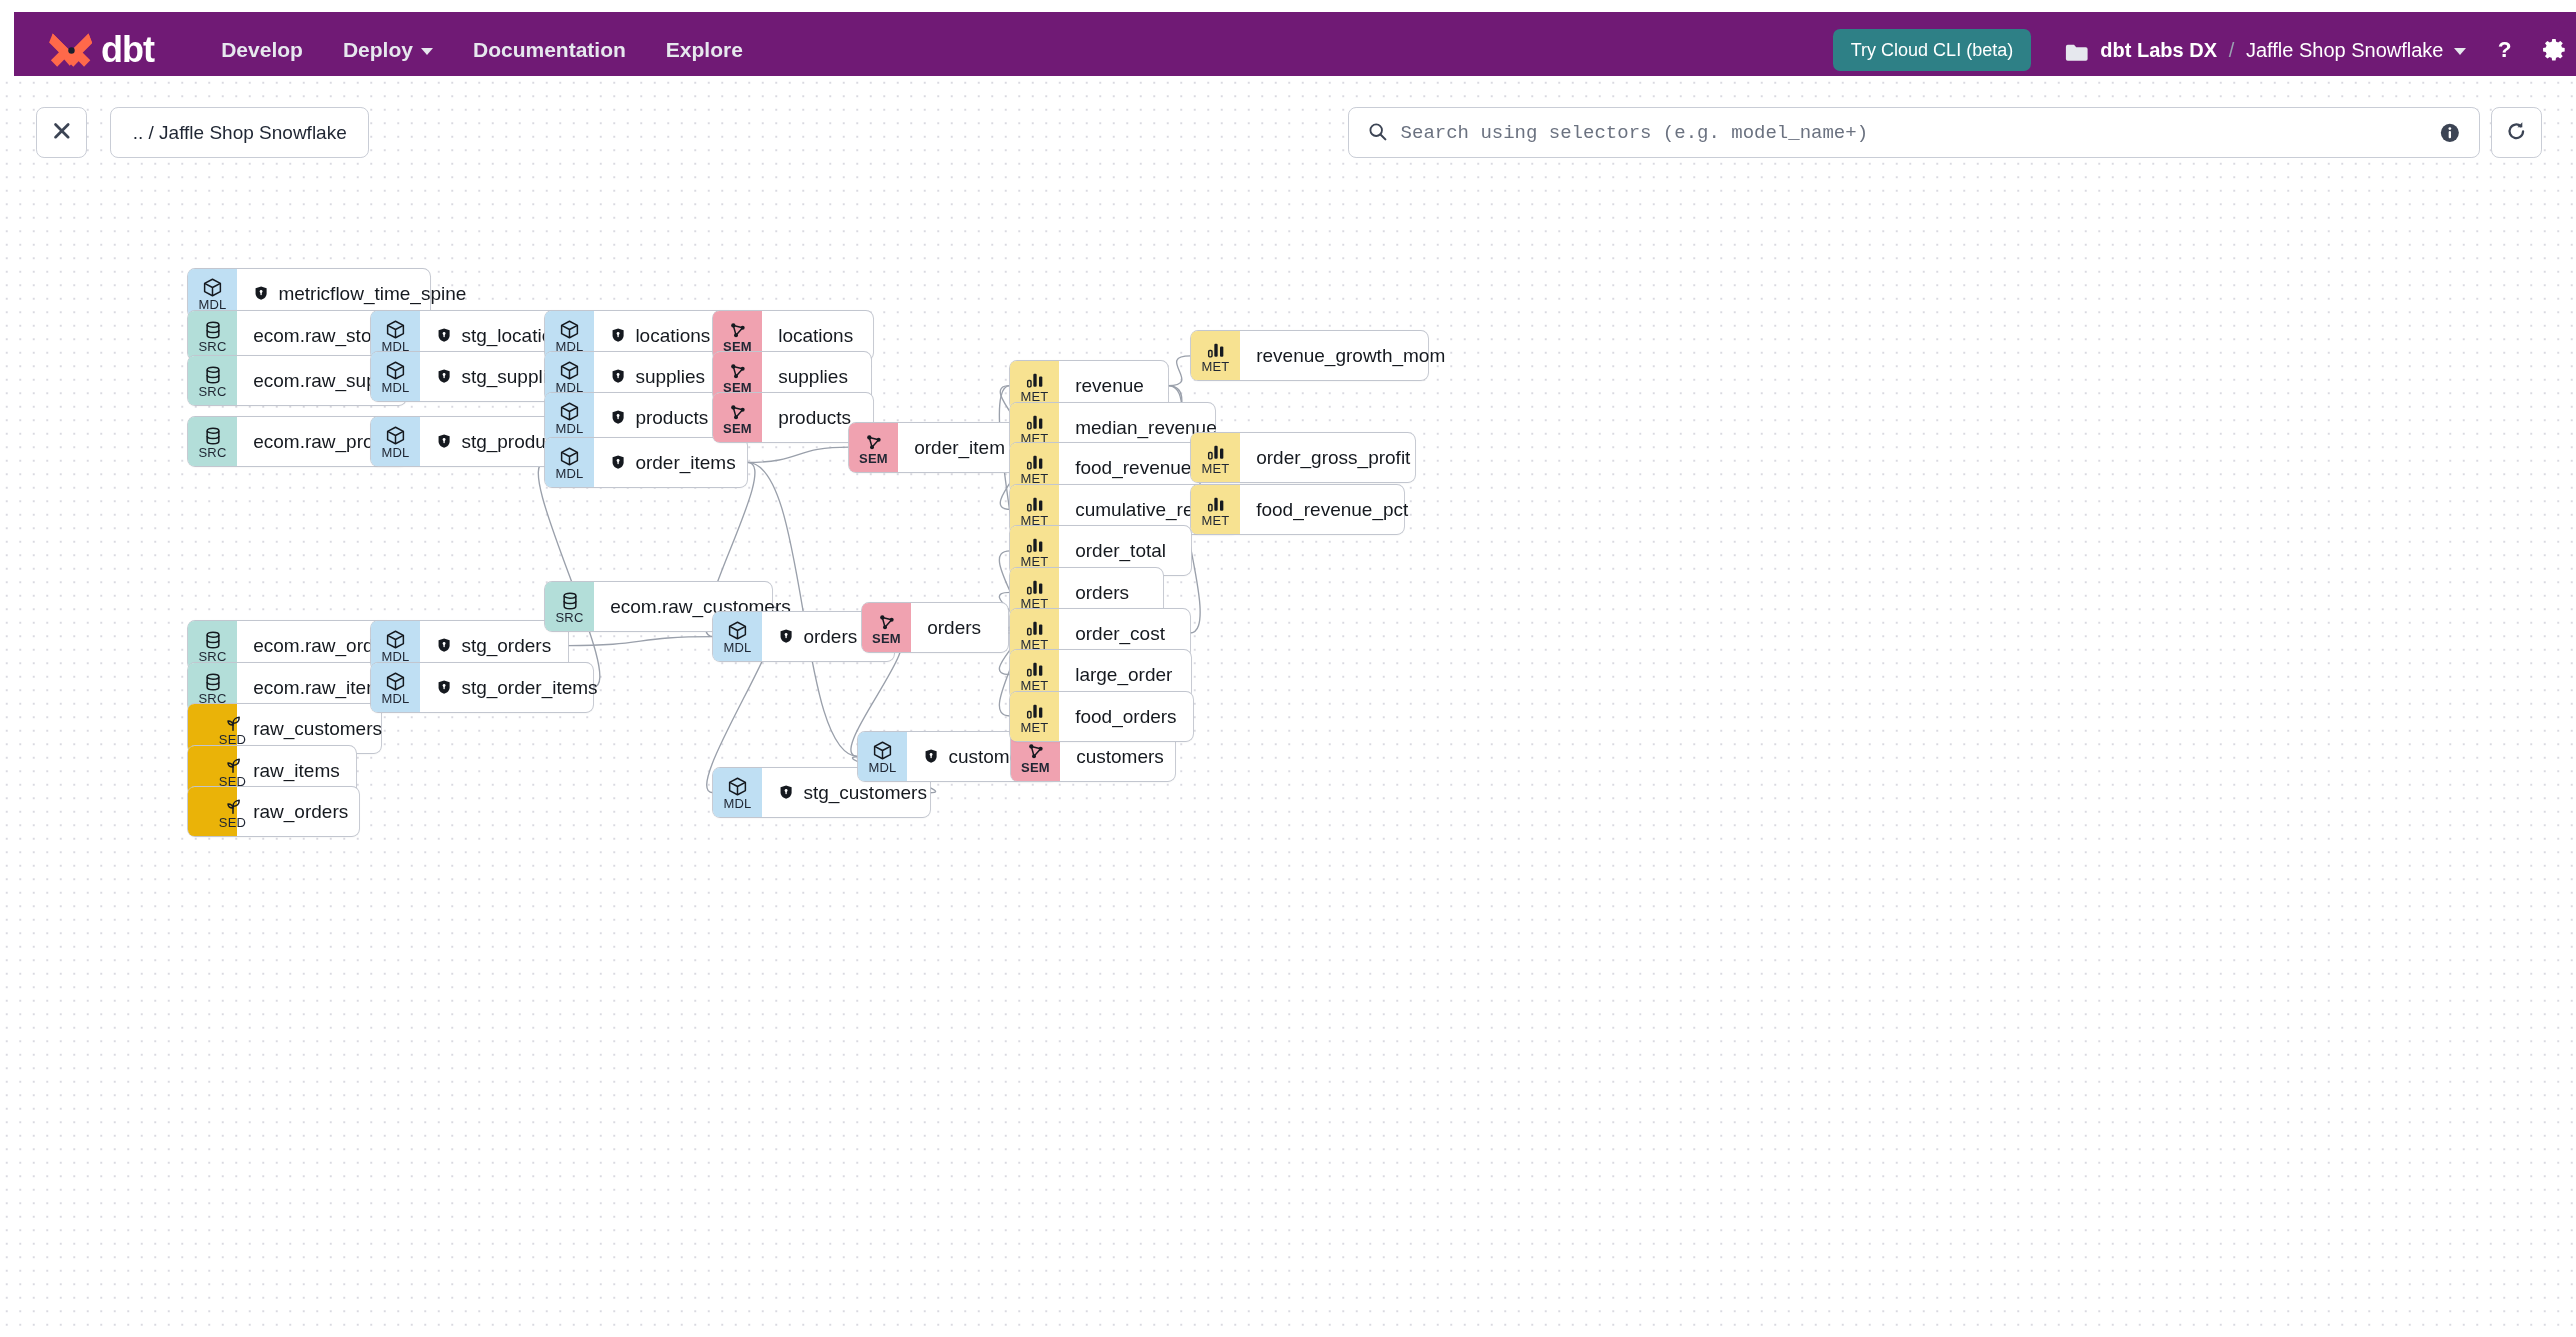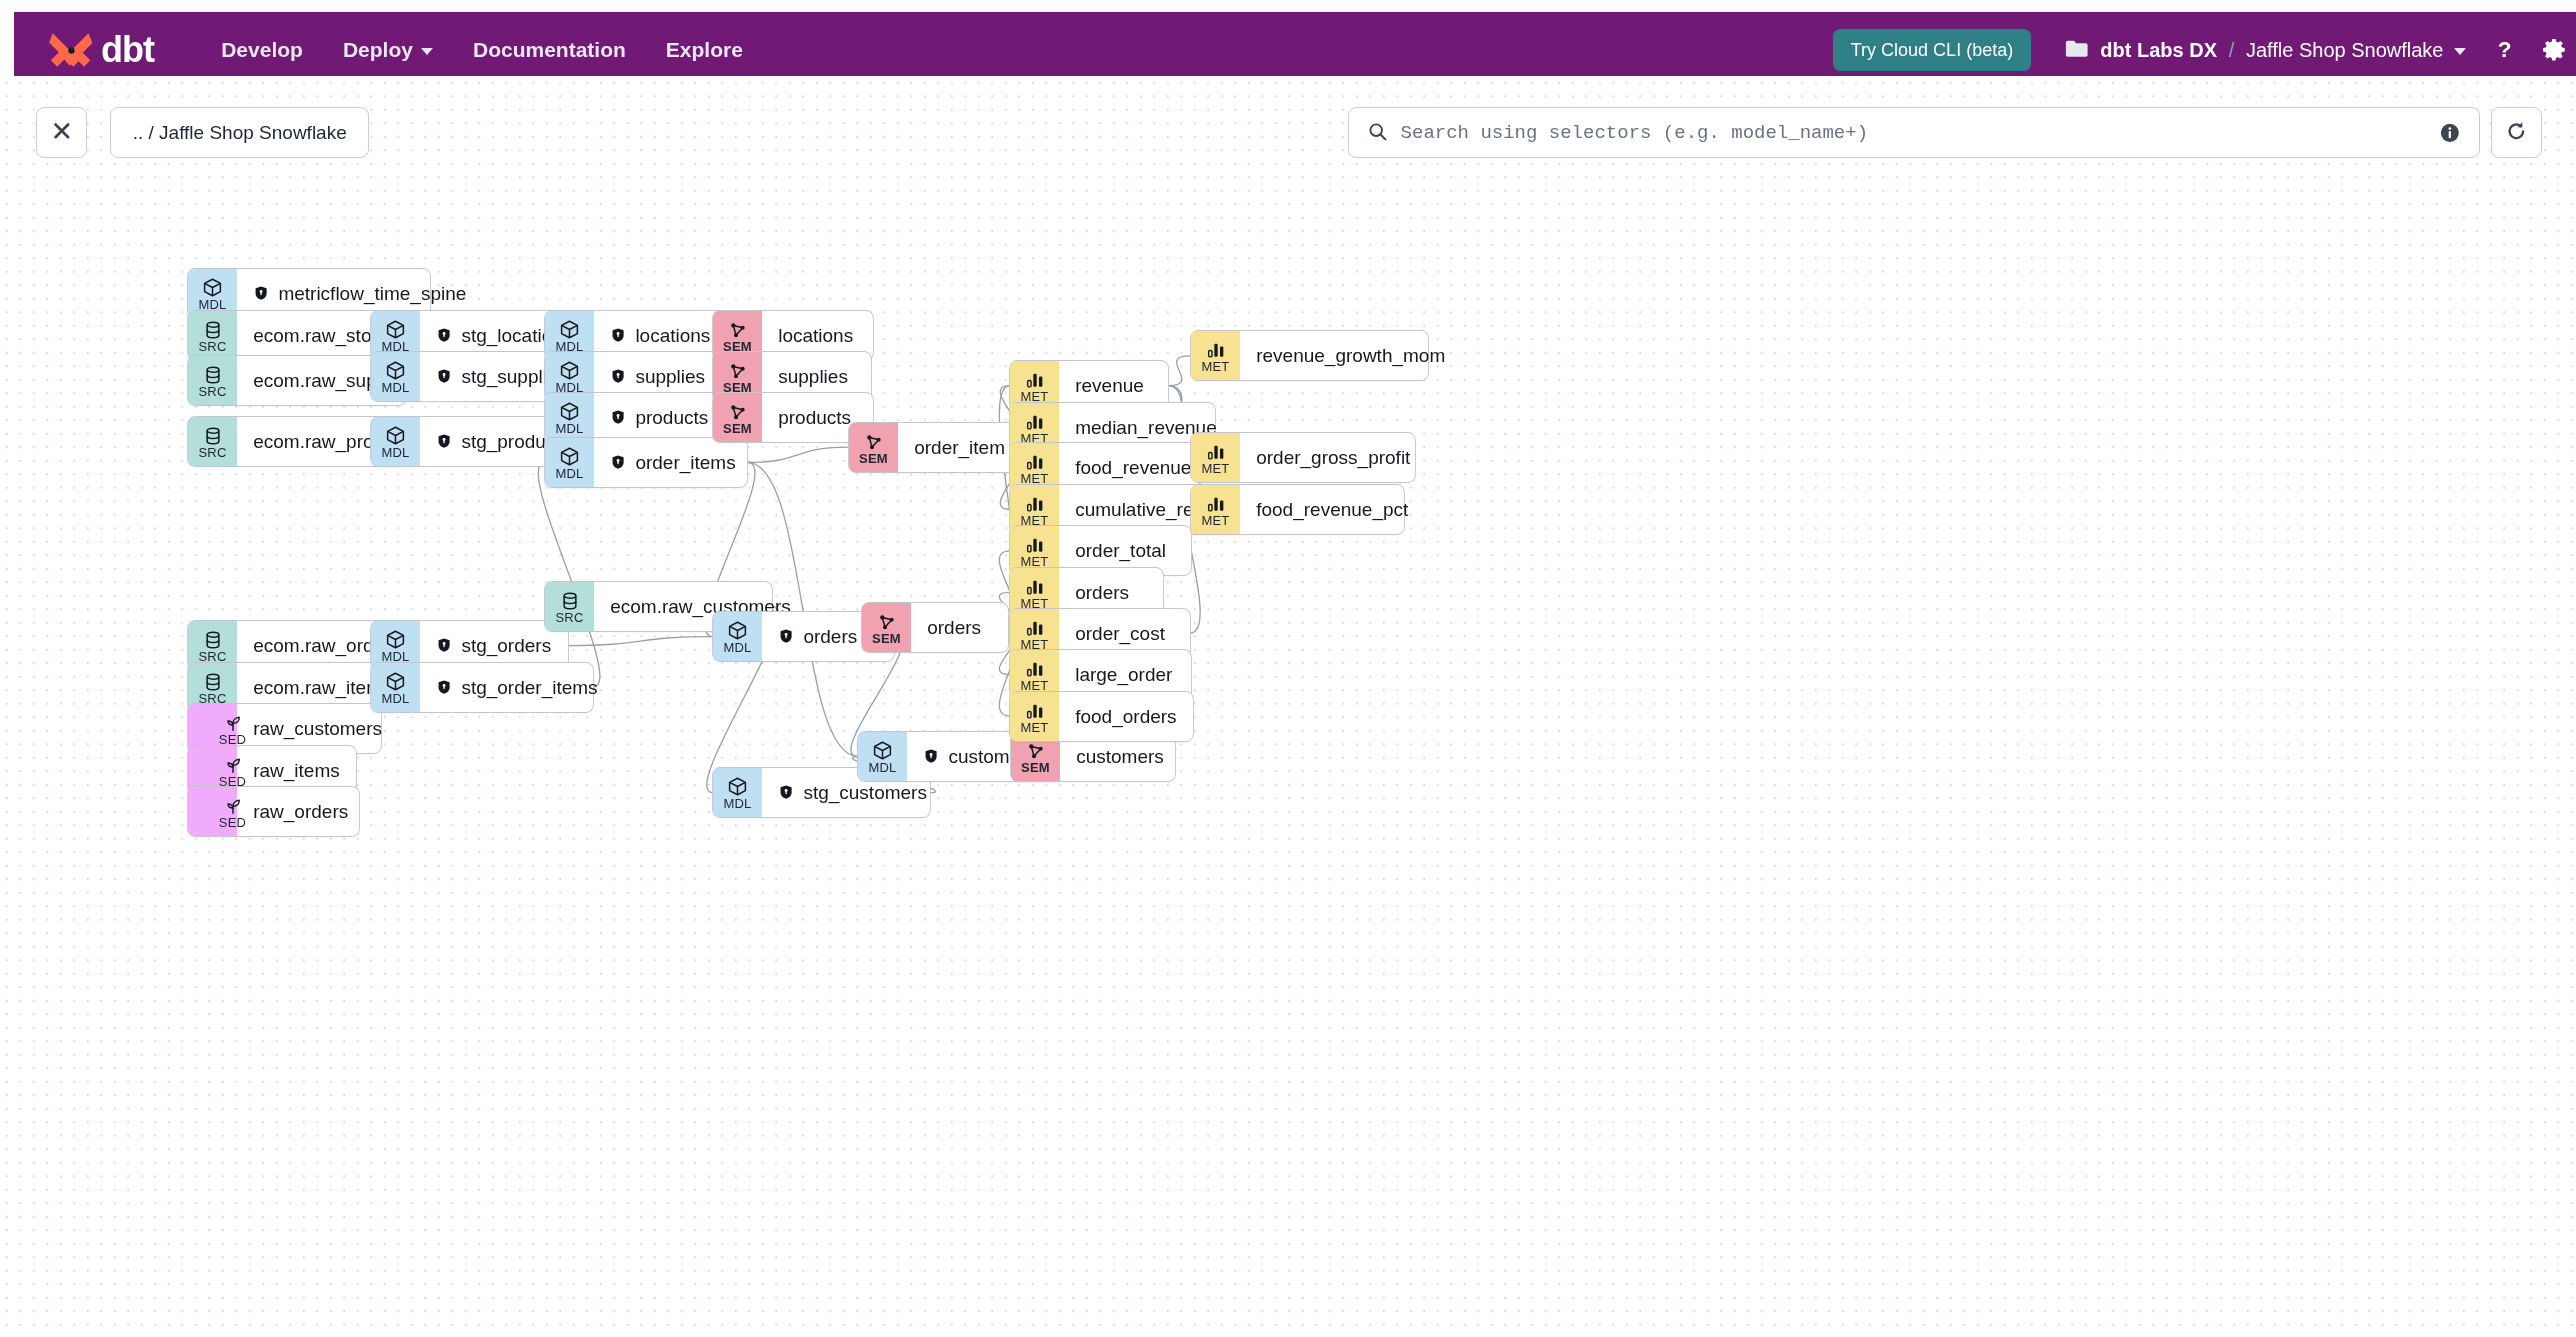--- a/index.html
+++ b/index.html
@@ -38,21 +38,21 @@
     margin-top: 2.7px;
   }
   #nav-right {
     margin-left: auto; display: flex; align-items: center; gap: 0; margin-right: 23.5px;
   }
   #try-cli-btn {
     background: #2e8086; color: #ffffff; font-size: 18px;
     border-radius: 7.2px; padding: 10.8px 18px; cursor: pointer; white-space: nowrap;
   }
   #account-crumb {
-    display: flex; align-items: flex-start; gap: 11.7px;
+    display: flex; align-items: flex-end; gap: 11.7px;
     margin-left: 34px; font-size: 20px; font-weight: bold; color: #ffffff;
     white-space: nowrap; cursor: pointer;
   }
   .folder-ico { width: 23.5px; height: 19px; }
   .crumb-sep { color: #9aa1b1; font-weight: normal; }
   #project-name { display: flex; align-items: center; gap: 10px; font-weight: normal; }
   #help-icon, #gear-icon {
     margin-left: 27px; cursor: pointer; display: flex; align-items: center;
   }
 
@@ -114,21 +114,21 @@
     letter-spacing: 0.2px; margin-top: 0.9px;
   }
   .node-body {
     flex: 1; display: flex; align-items: center; gap: 9px;
     padding: 0 16.2px; font-size: 19px; color: #15191f; white-space: nowrap;
   }
   .b-mdl { background: #bfdff3; }
   .b-src { background: #b3ded9; text-align: right; }
   .b-sem { background: #f0a2b0; font-weight: bold; }
   .b-met { background: #f7e291; }
-  .b-sed { background: #f0abfc; padding-left: 40px; }
+  .b-sed { background: #eab308; padding-left: 40px; }
   .shield { flex: 0 0 auto; display: flex; align-items: center; }
 </style>
 </head>
 <body>
 
 <div id="topnav">
 
   <div id="logo-wrap">
     <span id="logo-mark">
       <svg viewBox="0 0 54 48" width="49" height="43" aria-hidden="true">

